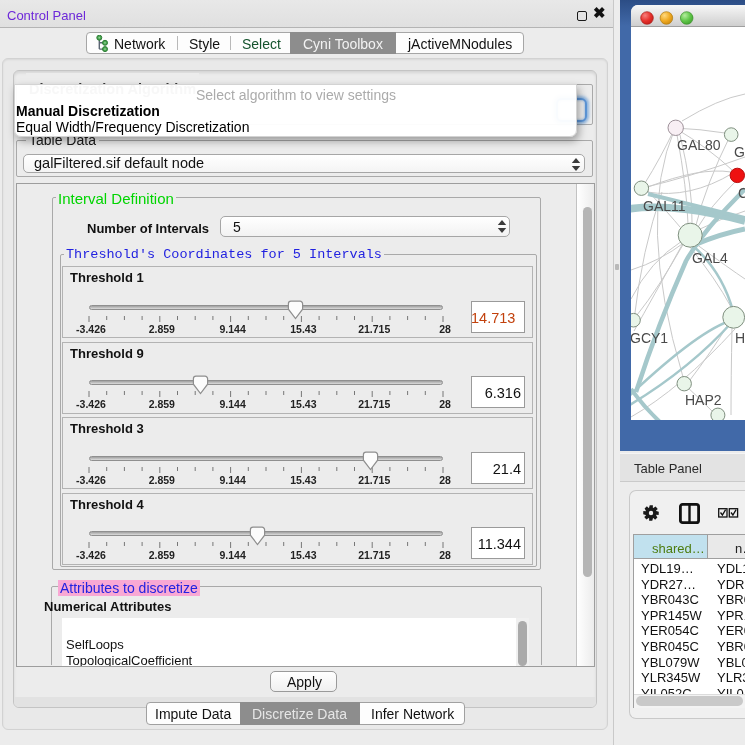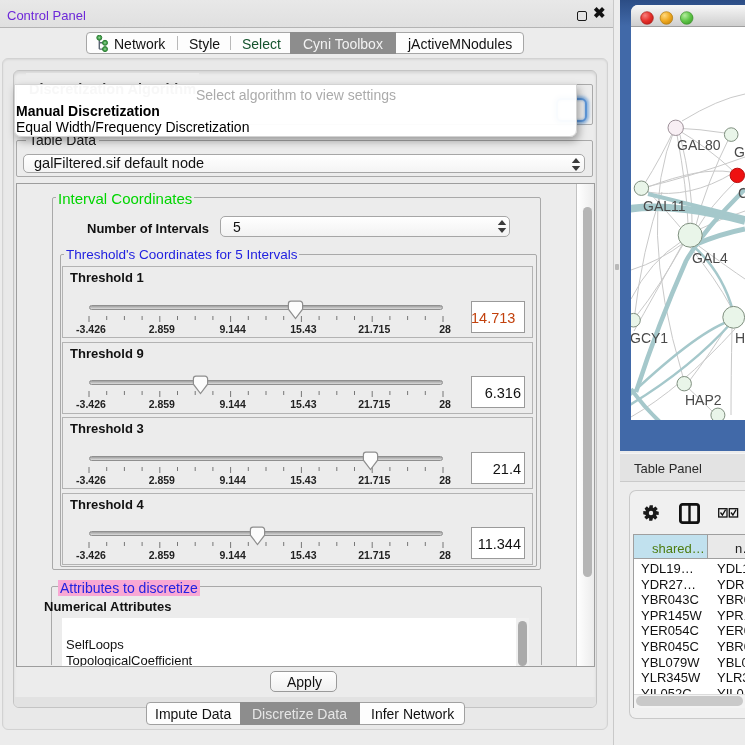--- a/index.html
+++ b/index.html
@@ -55,32 +55,32 @@
   <svg class="abs" style="left:571px; top:158px;" width="10" height="13" viewBox="0 0 10 13">
     <path d="M5 0 L9.2 5 L0.8 5 Z" fill="#3a3a3a"></path>
       <path d="M5 13 L9.2 8 L0.8 8 Z" fill="#3a3a3a"></path>
   </svg>
 
   <div class="abs" style="left:16px; top:183px; width:579px; height:484px; background:#ececec; border:1px solid #9d9d9d;"></div>
   <div class="abs" style="left:576px; top:184px; width:18px; height:482px; background:linear-gradient(90deg,#ffffff,#ececec); border-left:1px solid #c2c2c2;"></div>
   <div class="abs" style="left:583px; top:207px; width:9px; height:370px; background:#b5b5b5; border-radius:6px;"></div>
 
   <div class="abs" style="left:52px; top:197px; width:489px; height:373px; border:1px solid #a9a9a9; border-radius:2px;"></div>
-  <div class="abs" style="left:56px; top:190px; font-size:15px; color:#00d500; background:#ececec; padding:0 2px;">Interval Coordinates</div>
+  <div class="abs" style="left:56px; top:190px; font-size:15px; color:#00d500; background:#ececec; padding:0 2px;">Interval Definition</div>
 
   <div class="abs" style="left:87px; top:221px; font-size:13px; font-weight:bold; color:#111;">Number of Intervals</div>
   <div class="abs" style="left:220px; top:216px; width:290px; height:20.5px; background:linear-gradient(#ffffff,#f2f2f2); border:1px solid #a6a6a6; border-radius:5px;"></div>
   <div class="abs" style="left:233px; top:219px; font-size:14px; color:#111;">5</div>
   <svg class="abs" style="left:497px; top:220px;" width="10" height="13" viewBox="0 0 10 13">
     <path d="M5 0 L9.2 5 L0.8 5 Z" fill="#3a3a3a"></path>
       <path d="M5 13 L9.2 8 L0.8 8 Z" fill="#3a3a3a"></path>
   </svg>
 
   <div class="abs" style="left:60px; top:254px; width:477px; height:313px; border:1px solid #a9a9a9; border-radius:2px;"></div>
-  <div class="abs" style="left:64px; top:247px; font-size:13.5px; color:#2222e0; background:#ececec; padding:0 2px;">Threshold's Coordinates for 5 Intervals</div>
+  <div class="abs" style="left:64px; top:247px; font-size:13.5px; color:#2222e0; background:#ececec; padding:0 2px;font-family:Liberation Mono, monospace;">Threshold's Coordinates for 5 Intervals</div>
 
   <div id="thresholds">
       <div class="abs" style="left:62px; top:266.1px; width:471px; height:72px; background:#ececec; border:1px solid #b3b3b3;"></div>
       <div class="abs" style="left:70px; top:270.1px; font-size:13px; font-weight:bold; color:#111;">Threshold 1</div>
       <div class="abs" style="left:89px; top:304.6px; width:354px; height:5px; background:linear-gradient(#9f9f9f,#dcdcdc); border:1px solid #8f8f8f; border-radius:2.5px;"></div>
       <svg class="abs" style="left:88px; top:314.6px;" width="356" height="8">
         <line x1="1" y1="1" x2="1" y2="7" stroke="#777" stroke-width="1"></line>
         <line x1="18.7" y1="1" x2="18.7" y2="5" stroke="#777" stroke-width="1"></line>
         <line x1="36.4" y1="1" x2="36.4" y2="5" stroke="#777" stroke-width="1"></line>
         <line x1="54.1" y1="1" x2="54.1" y2="5" stroke="#777" stroke-width="1"></line>

